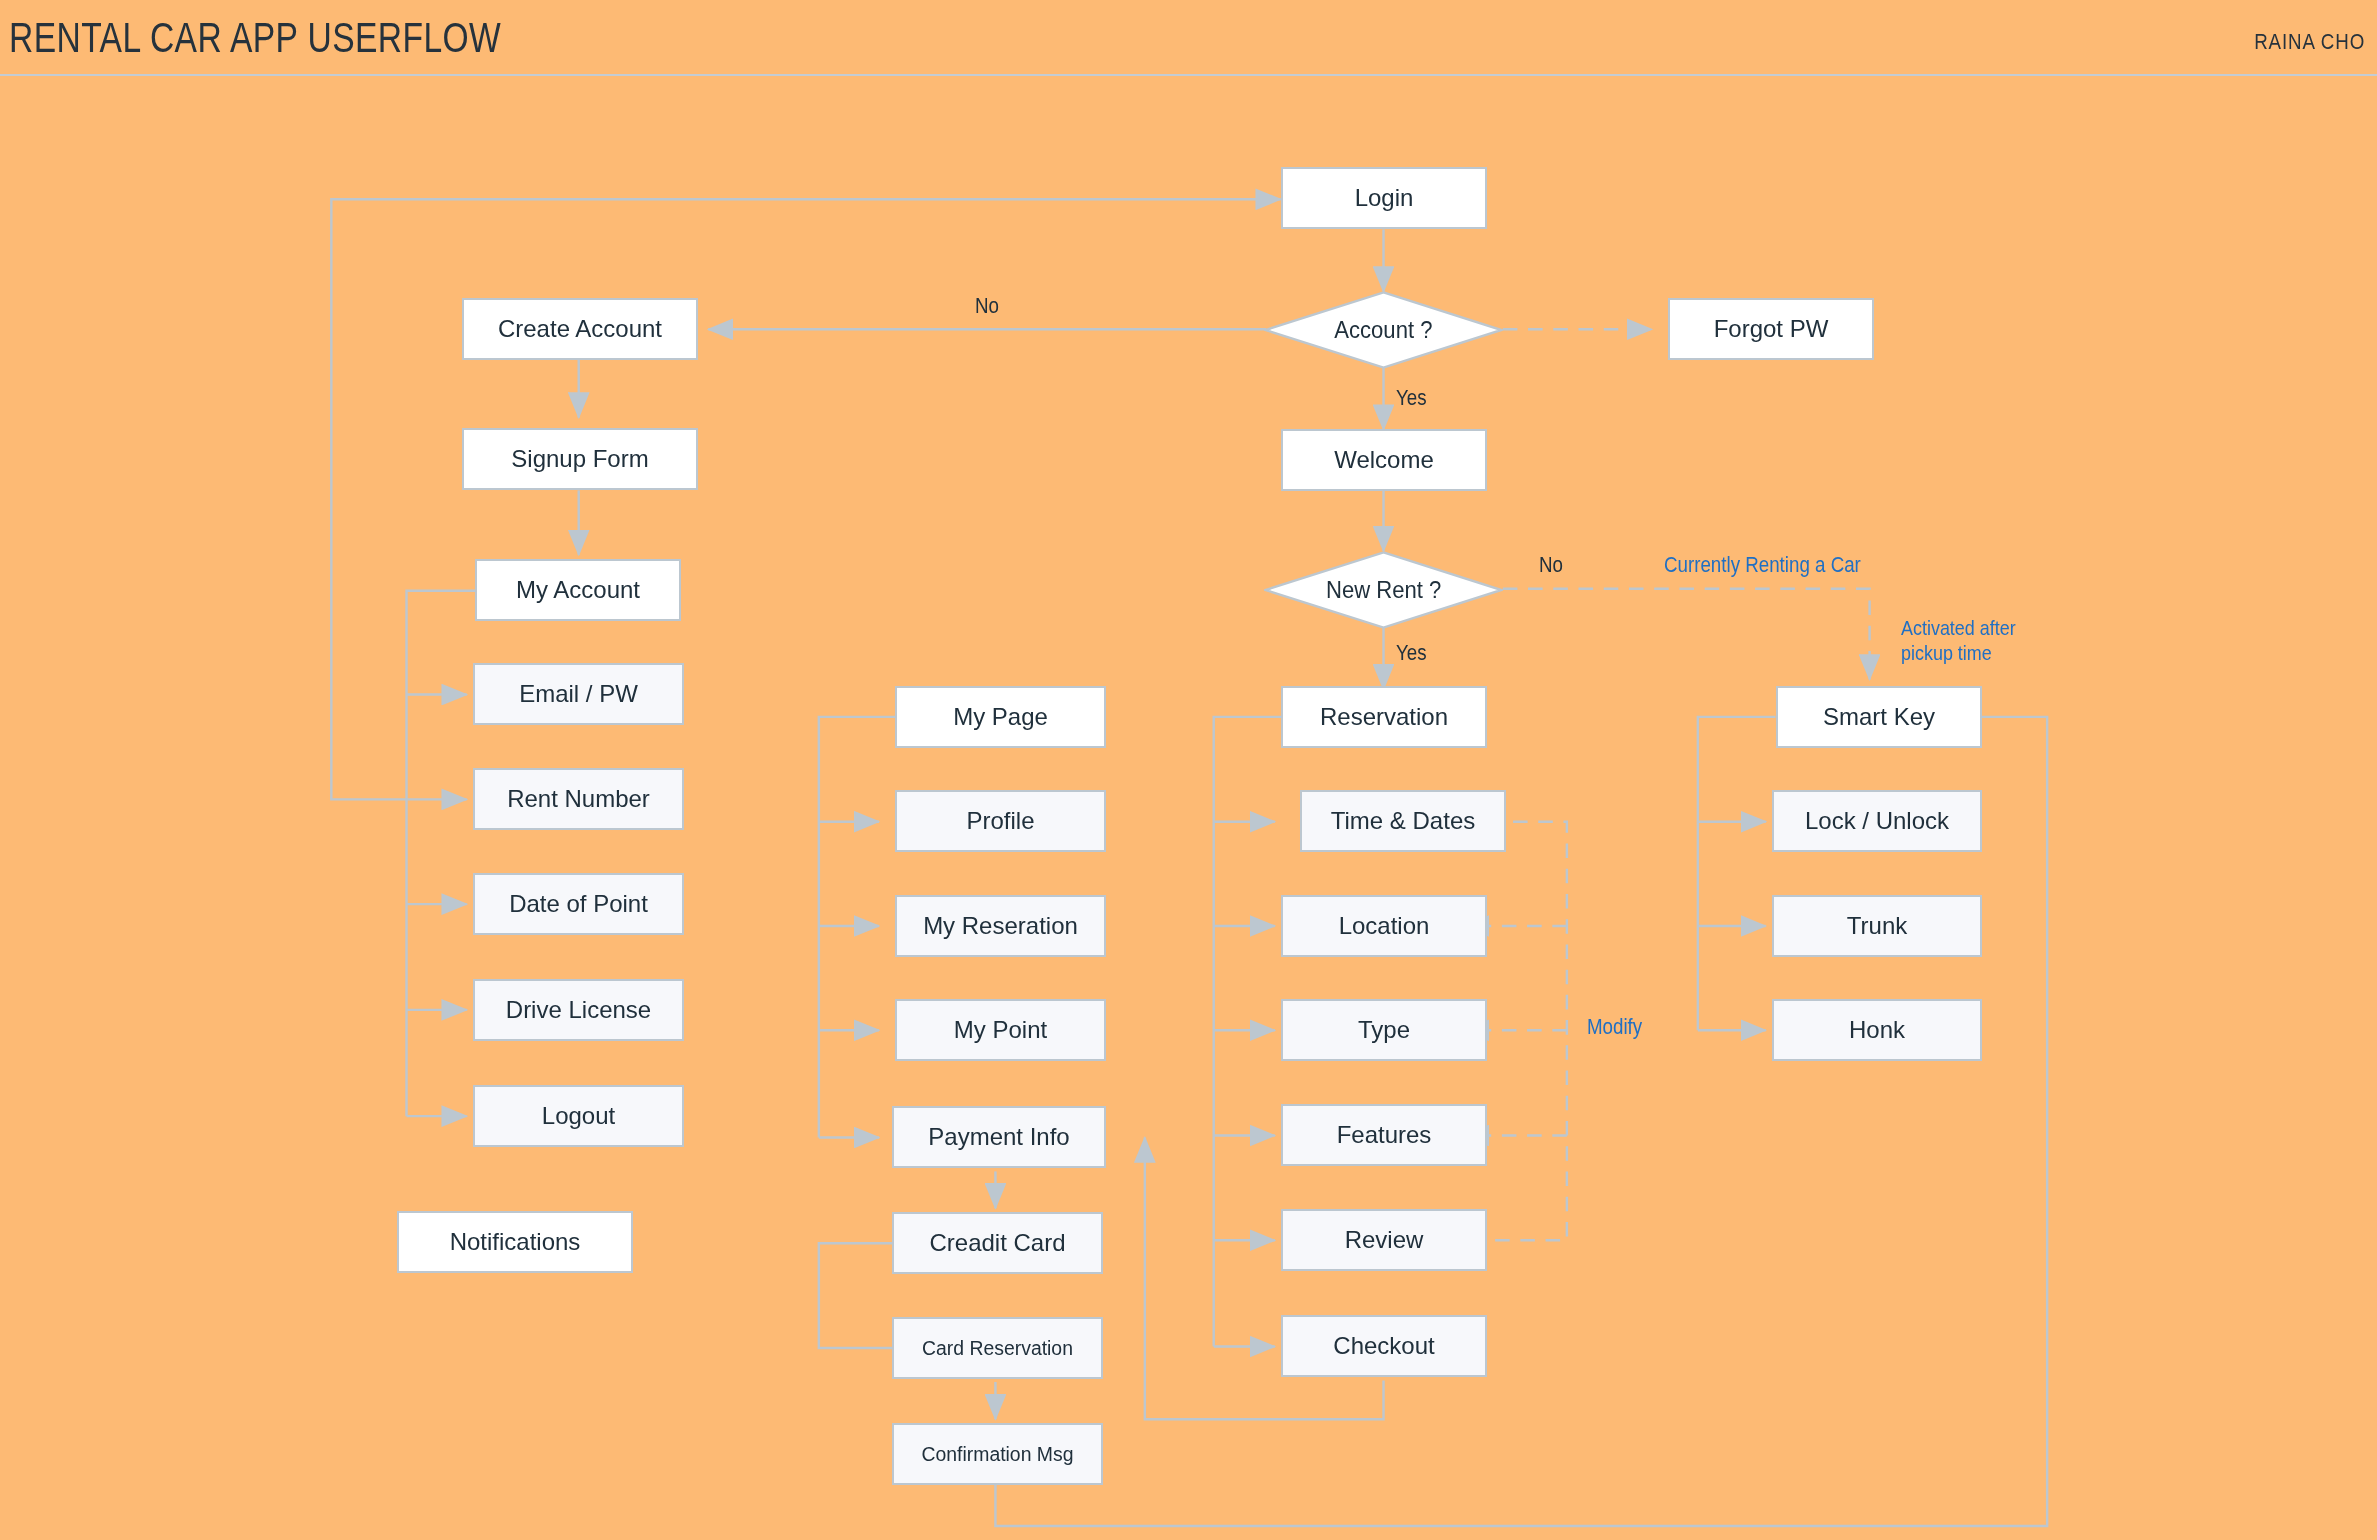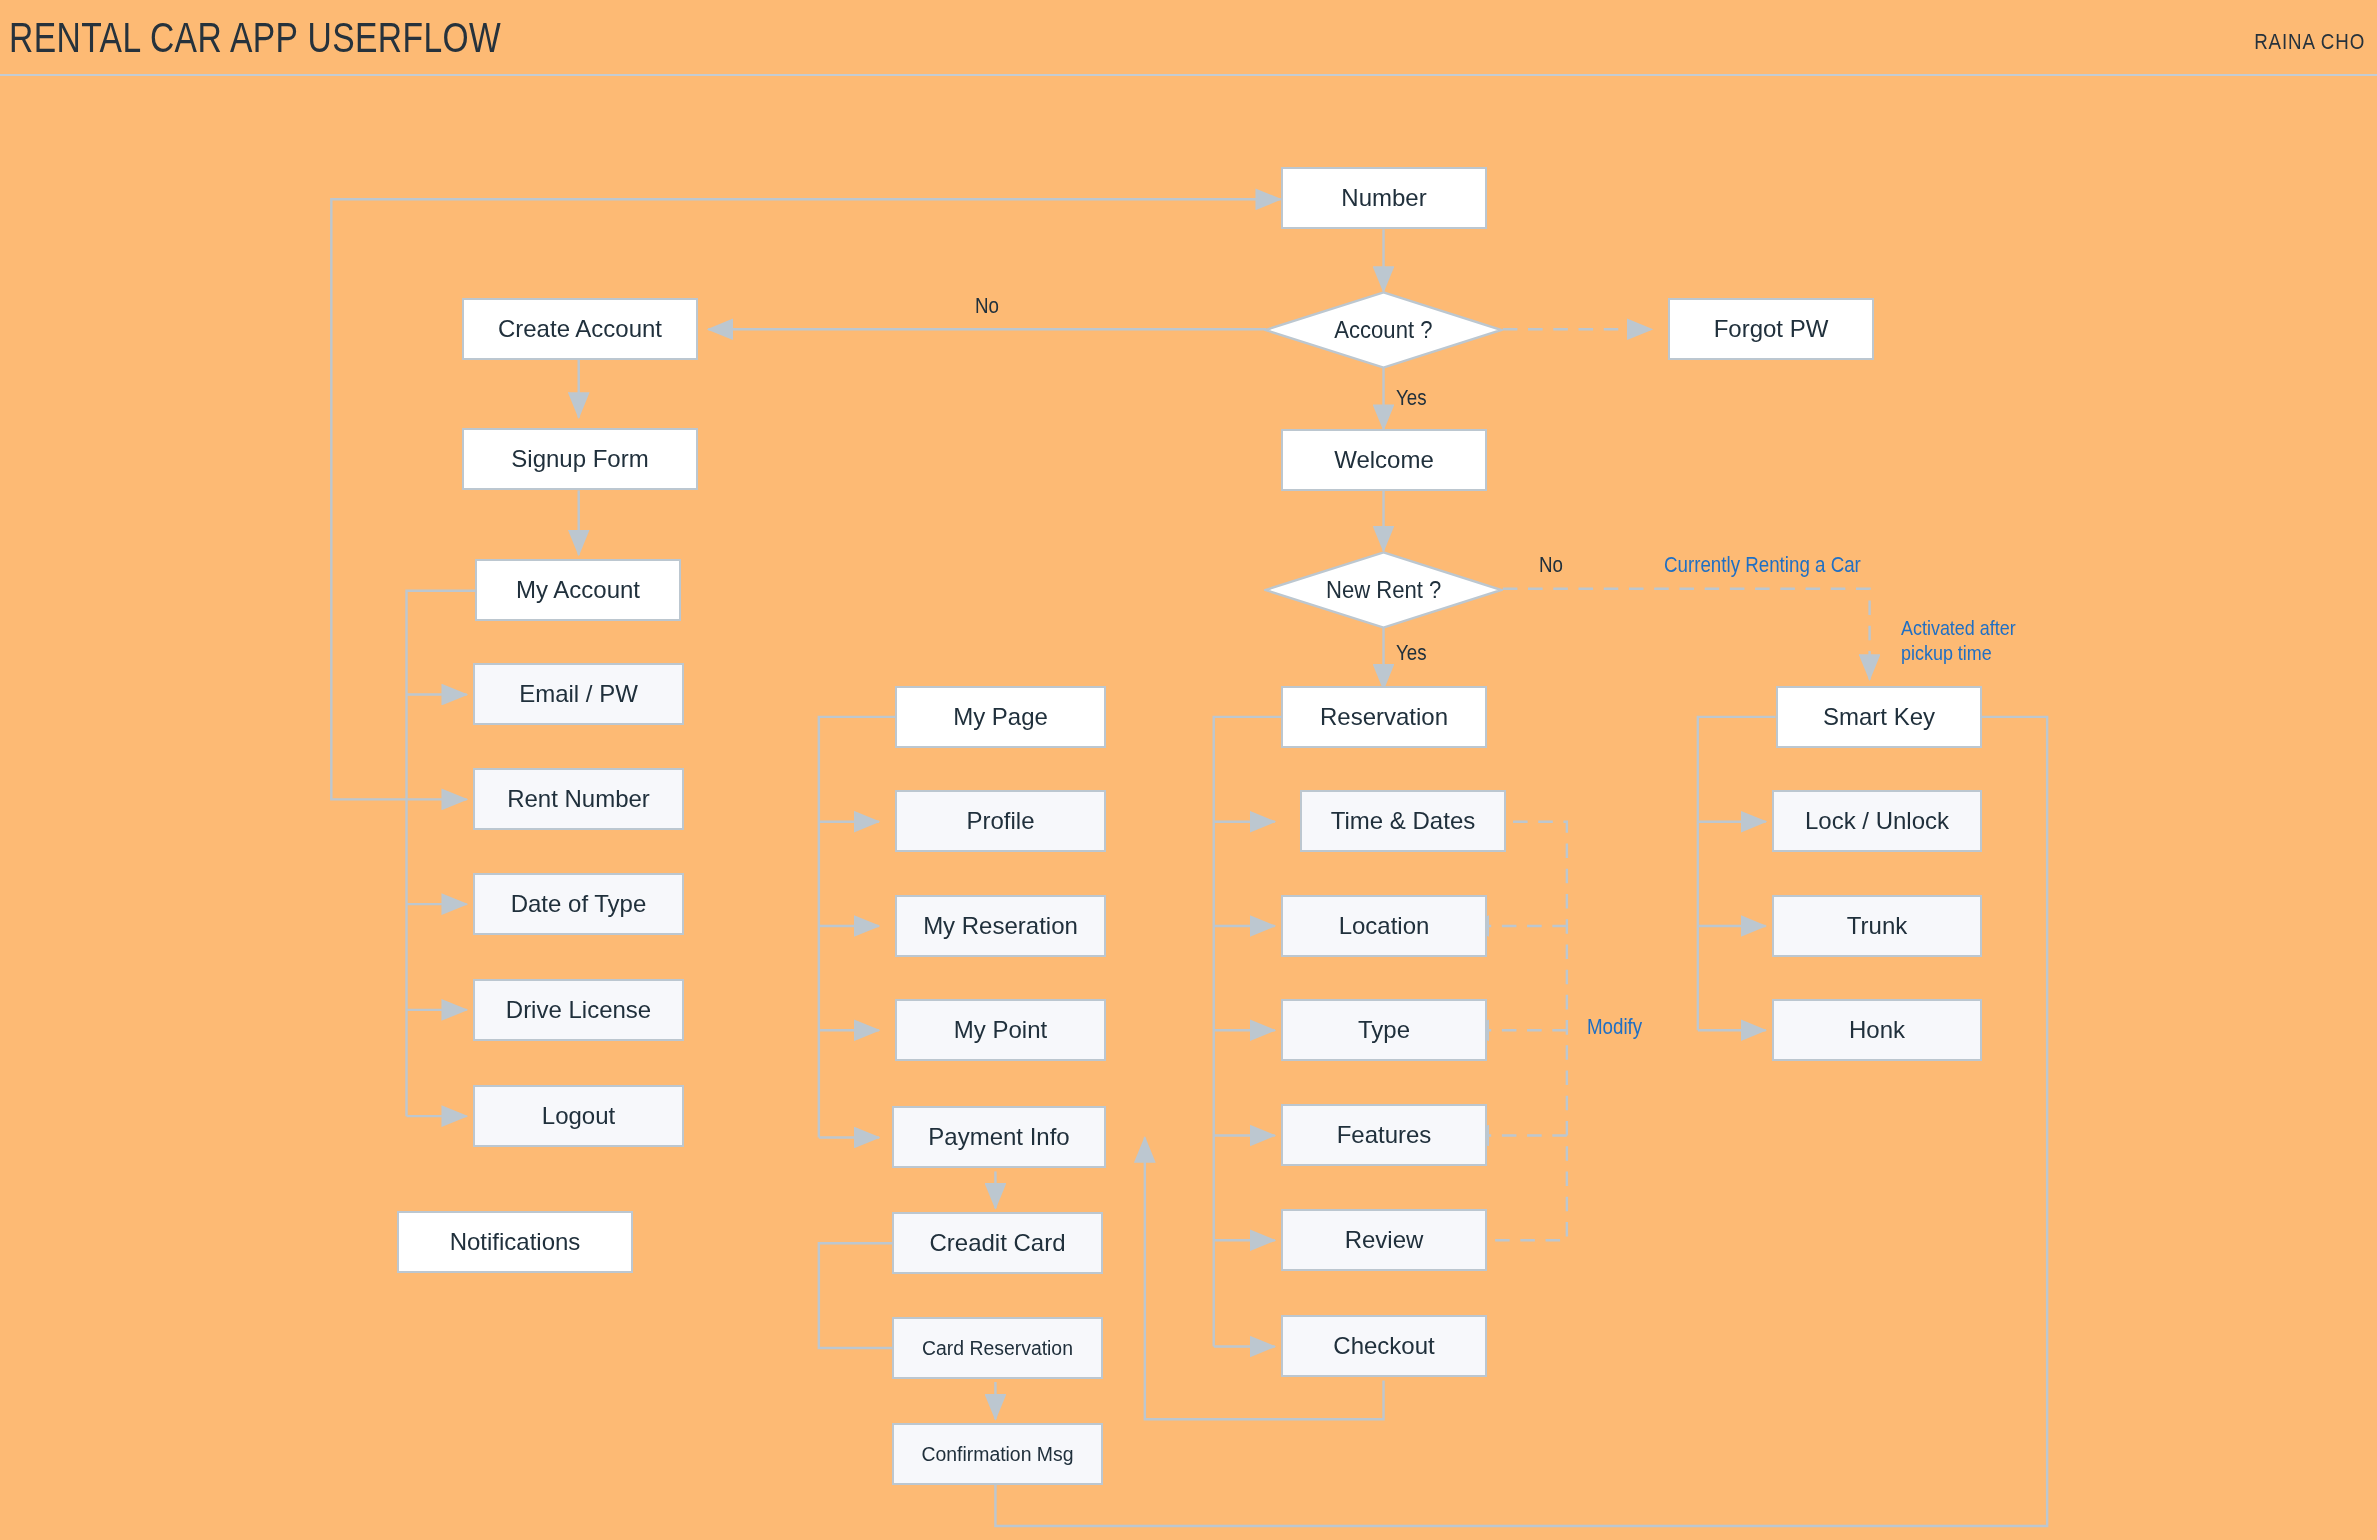--- a/index.html
+++ b/index.html
@@ -118,21 +118,21 @@
       <path d="M3098,1213 L3854,1213 L3854,1400" marker-end="url(#ah)"></path>
 
       <path d="M2978,2556 L3230,2556 L3230,1693 L3018,1693" marker-end="url(#ah)"></path>
       <path d="M3230,1908 L3018,1908" marker-end="url(#ah)"></path>
       <path d="M3230,2123 L3018,2123" marker-end="url(#ah)"></path>
       <path d="M3230,2340 L3018,2340" marker-end="url(#ah)"></path>
     </g>
   </svg>
 
   <div class="node white fz-big" style="left:1281px;top:167px;width:206px;height:62px;">
-    <span class="lbl">Number</span>
+    <span class="lbl">Login</span>
   </div>
 
   <div class="diamond" style="left:1264px;top:291px;width:239px;height:78px;">
     <svg class="dshape" viewBox="0 0 492 160" preserveAspectRatio="none">
       <polygon points="246,3 489,80 246,157 3,80" fill="#ffffff" stroke="#bcc7d0" stroke-width="5"></polygon>
     </svg>
     <span class="dlbl">Account ?</span>
   </div>
 
   <div class="node white fz-big" style="left:1668px;top:298px;width:206px;height:62px;">
@@ -151,21 +151,21 @@
     <span class="lbl">My Account</span>
   </div>
 
   <div class="node tint fz-big" style="left:473px;top:663px;width:211px;height:62px;">
     <span class="lbl">Email / PW</span>
   </div>
   <div class="node tint fz-big" style="left:473px;top:768px;width:211px;height:62px;">
     <span class="lbl">Rent Number</span>
   </div>
   <div class="node tint fz-big" style="left:473px;top:873px;width:211px;height:62px;">
-    <span class="lbl">Date of Type</span>
+    <span class="lbl">Date of Point</span>
   </div>
   <div class="node tint fz-big" style="left:473px;top:979px;width:211px;height:62px;">
     <span class="lbl">Drive License</span>
   </div>
   <div class="node tint fz-big" style="left:473px;top:1085px;width:211px;height:62px;">
     <span class="lbl">Logout</span>
   </div>
 
   <div class="node white fz-big" style="left:397px;top:1211px;width:236px;height:62px;">
     <span class="lbl">Notifications</span>

